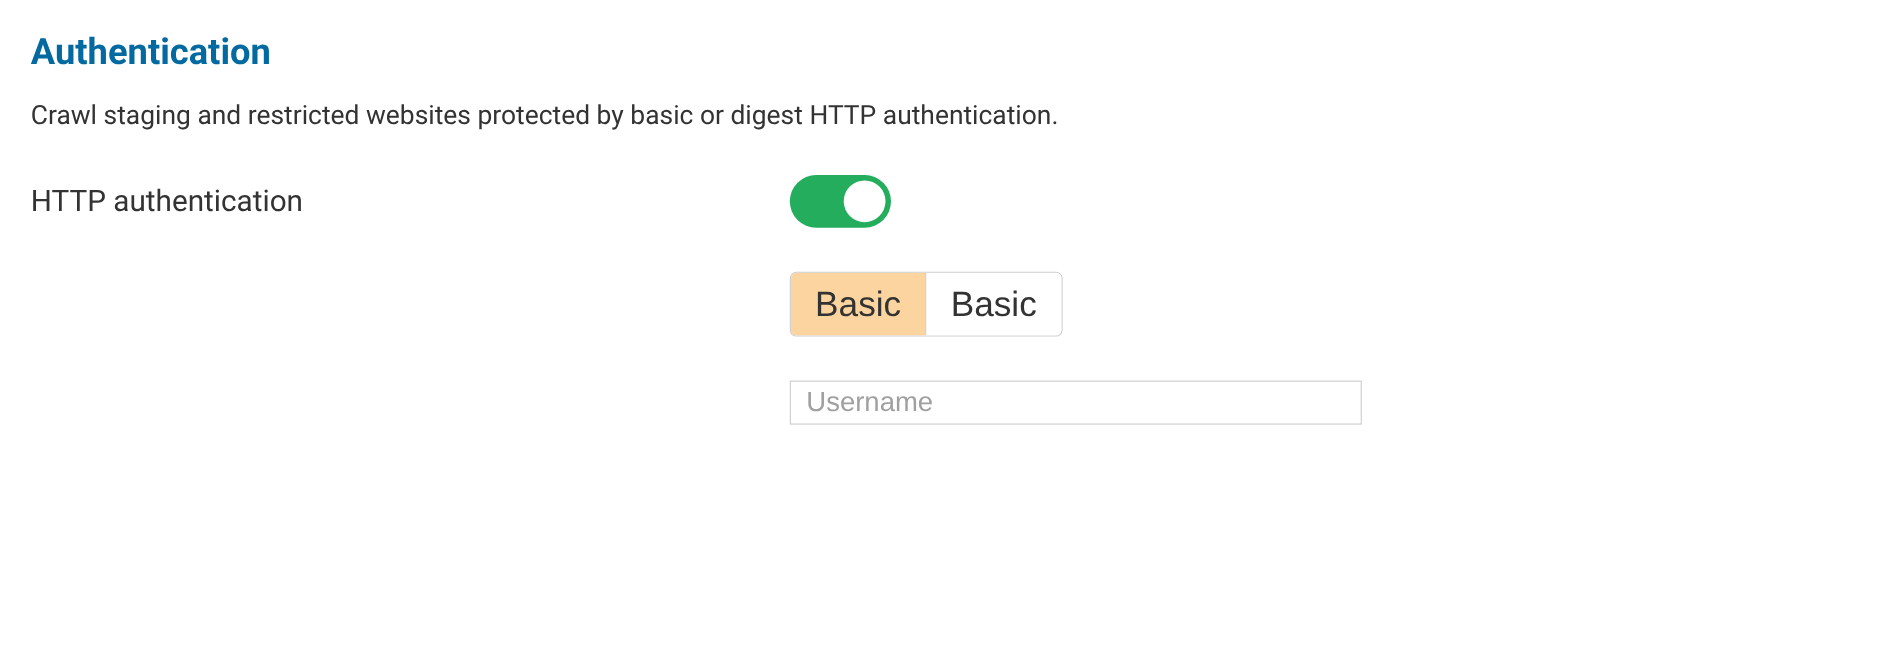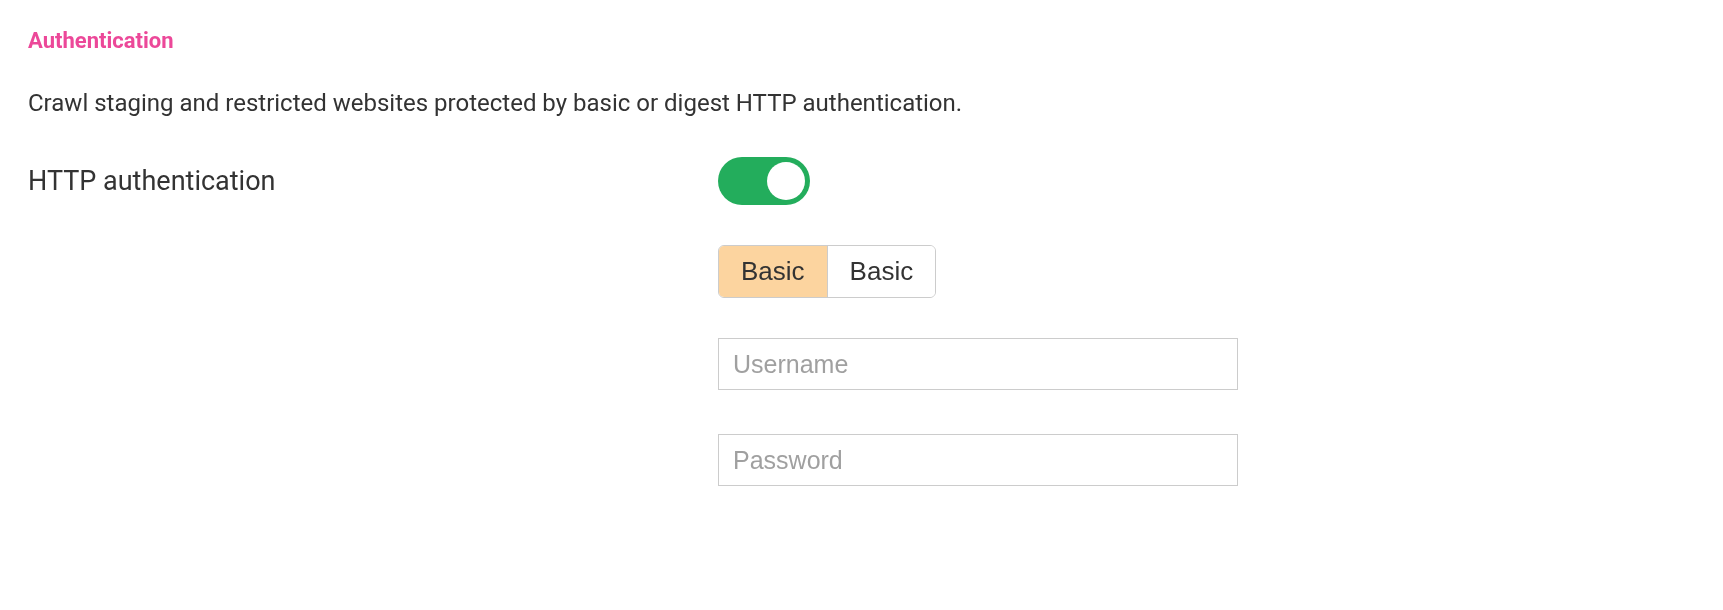--- a/index.html
+++ b/index.html
@@ -8,24 +8,24 @@
       padding: 0;
     }
     body {
       font-family: -apple-system, BlinkMacSystemFont, "Segoe UI", Roboto, Helvetica, Arial, sans-serif;
       background: #ffffff;
       padding: 28px;
       color: #333333;
       width: 1723px;
     }
     .section-title {
-      font-size: 22px;
+      font-size: 33px;
       font-weight: 700;
-      color: #ec4899;
-      margin-bottom: 36px;
+      color: #0369a1;
+      margin-bottom: 24px;
     }
     .section-description {
       font-size: 24px;
       font-weight: 400;
       color: #333333;
       margin-bottom: 40px;
     }
     .form-row {
       display: flex;
       align-items: flex-start;
@@ -68,43 +68,43 @@
     .segmented {
       display: inline-flex;
       border: 1px solid #cccccc;
       border-radius: 6px;
       overflow: hidden;
       width: fit-content;
       margin-bottom: 24px;
     }
     .segment {
       padding: 10px 22px;
-      font-size: 26px;
+      font-size: 32px;
       background: #ffffff;
       color: #333333;
       cursor: pointer;
       border: none;
       outline: none;
     }
     .segment.active {
       background: #fcd49f;
     }
     .segment + .segment {
       border-left: 1px solid #cccccc;
     }
     
     .text-input {
       width: 520px;
-      height: 52px;
+      height: 40px;
       border: 1px solid #cccccc;
       padding: 0 14px;
       font-size: 25px;
       color: #333333;
       outline: none;
-      margin-bottom: 28px;
+      margin-bottom: 12px;
     }
     .text-input::placeholder {
       color: #a0a0a0;
     }
   </style>
 </head>
 <body>
 
 <div class="section-title">Authentication</div>
 
@@ -114,15 +114,14 @@
   <div class="form-label">HTTP authentication</div>
   <div class="form-controls">
     <div class="toggle">
       <div class="toggle-knob"></div>
     </div>
     <div class="segmented">
       <button class="segment active">Basic</button>
       <button class="segment">Basic</button>
     </div>
     <input type="text" class="text-input" placeholder="Username" style="">
-    <input type="password" class="text-input" placeholder="Password" style="">
   </div>
 </div>
 
 </body></html>

